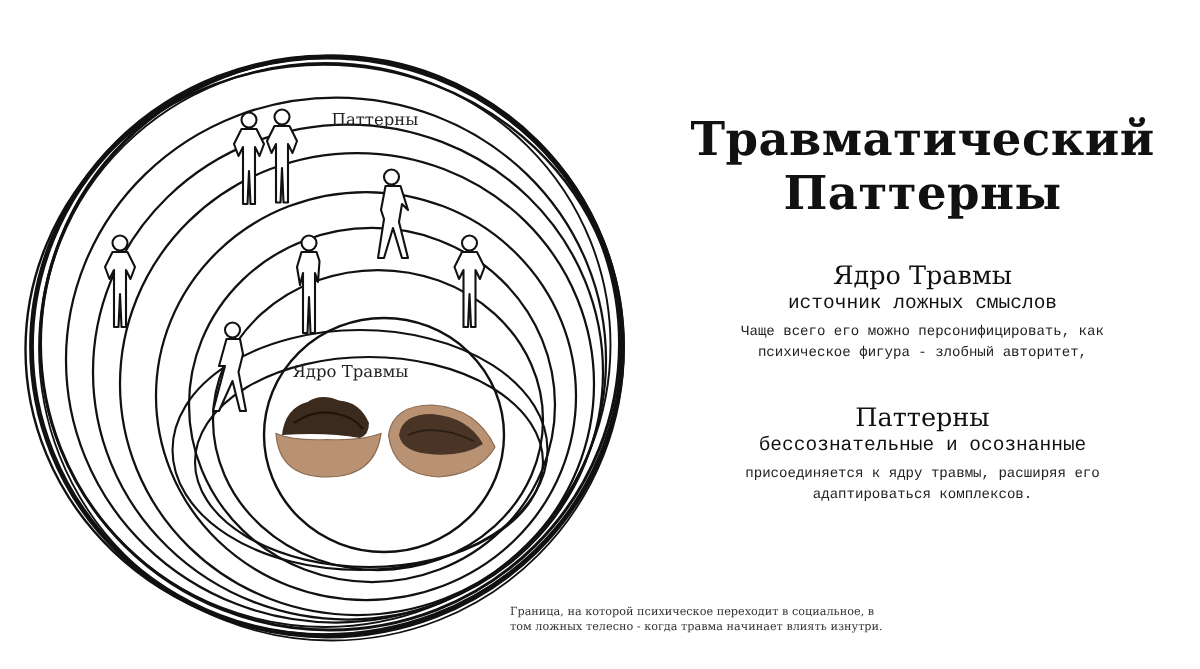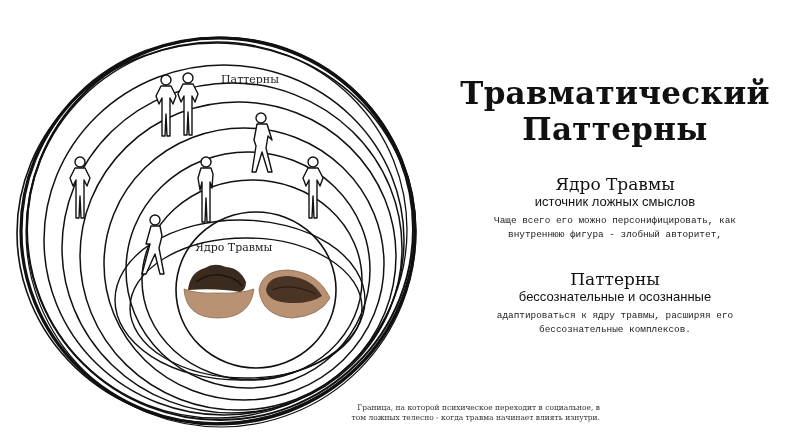--- a/index.html
+++ b/index.html
@@ -7,25 +7,25 @@
   .diagram { position: absolute; left: 0; top: 0; width: 440px; height: 446px; }
   .diagram svg { position: absolute; left: 0; top: 0; }
   .lbl { position: absolute; font-family: "DejaVu Serif", serif; color: #222; white-space: nowrap; }
   .lbl-patterns { left: 221px; top: 73px; font-size: 11px; }
   .lbl-core { left: 195px; top: 241px; font-size: 11px; }
   .title { position: absolute; left: 430px; top: 62px; width: 370px; text-align: center; font-family: "DejaVu Serif", serif; font-weight: bold; font-size: 31px; line-height: 36px; letter-spacing: 0.3px; margin-top: 13px; }
   .section { position: absolute; left: 430px; width: 370px; text-align: center; }
   .s1 { top: 174px; }
   .s2 { top: 269px; }
   .sec-h { font-family: "DejaVu Serif", serif; font-size: 17px; line-height: 20px; }
-  .sec-sub { font-family: Liberation Sans, sans-serif; font-size: 13px; line-height: 16px; }
+  .sec-sub { font-family: Liberation Mono, monospace; font-size: 13px; line-height: 16px; }
   .sec-p { font-family: Liberation Mono, monospace; font-size: 9.4px; line-height: 13.5px; margin-top: 4px; color: #222; }
   .s2 .sec-h { font-size: 17px; }
   .s2 .sec-sub { font-size: 13px; }
-  .footnote { position: absolute; left: 340px; top: 403px; width: 260px; text-align: right; font-family: "DejaVu Serif", serif; font-size: 7.5px; line-height: 10px; color: #333; }
+  .footnote { position: absolute; left: 340px; top: 403px; width: 260px; text-align: left; font-family: "DejaVu Serif", serif; font-size: 7.5px; line-height: 10px; color: #333; }
 </style>
 </head>
 <body>
 
 <div class="diagram">
   <svg width="440" height="446" viewBox="0 0 440 446">
     <g fill="none" stroke="#111" stroke-linecap="round">
 
       <ellipse cx="218" cy="231" rx="197" ry="193" stroke-width="3.2"></ellipse>
       <ellipse cx="220" cy="229" rx="193" ry="191" stroke-width="2"></ellipse>
@@ -99,29 +99,29 @@
 <div class="title">
   <div>Травматический</div>
   <div>Паттерны</div>
 </div>
 
 <div class="section s1">
   <div class="sec-h">Ядро Травмы</div>
   <div class="sec-sub">источник ложных смыслов</div>
   <div class="sec-p">
     <div>Чаще всего его можно персонифицировать, как</div>
-    <div>внутреннюю фигура - злобный авторитет,</div>
+    <div>психическое фигура - злобный авторитет,</div>
   </div>
 </div>
 
 <div class="section s2">
   <div class="sec-h">Паттерны</div>
   <div class="sec-sub">бессознательные и осознанные</div>
   <div class="sec-p">
-    <div>адаптироваться к ядру травмы, расширяя его</div>
-    <div>бессознательные комплексов.</div>
+    <div>присоединяется к ядру травмы, расширяя его</div>
+    <div>адаптироваться комплексов.</div>
   </div>
 </div>
 
 <div class="footnote">
   <div>Граница, на которой психическое переходит в социальное, в</div>
   <div>том ложных телесно - когда травма начинает влиять изнутри.</div>
 </div>
 
 </body></html>

